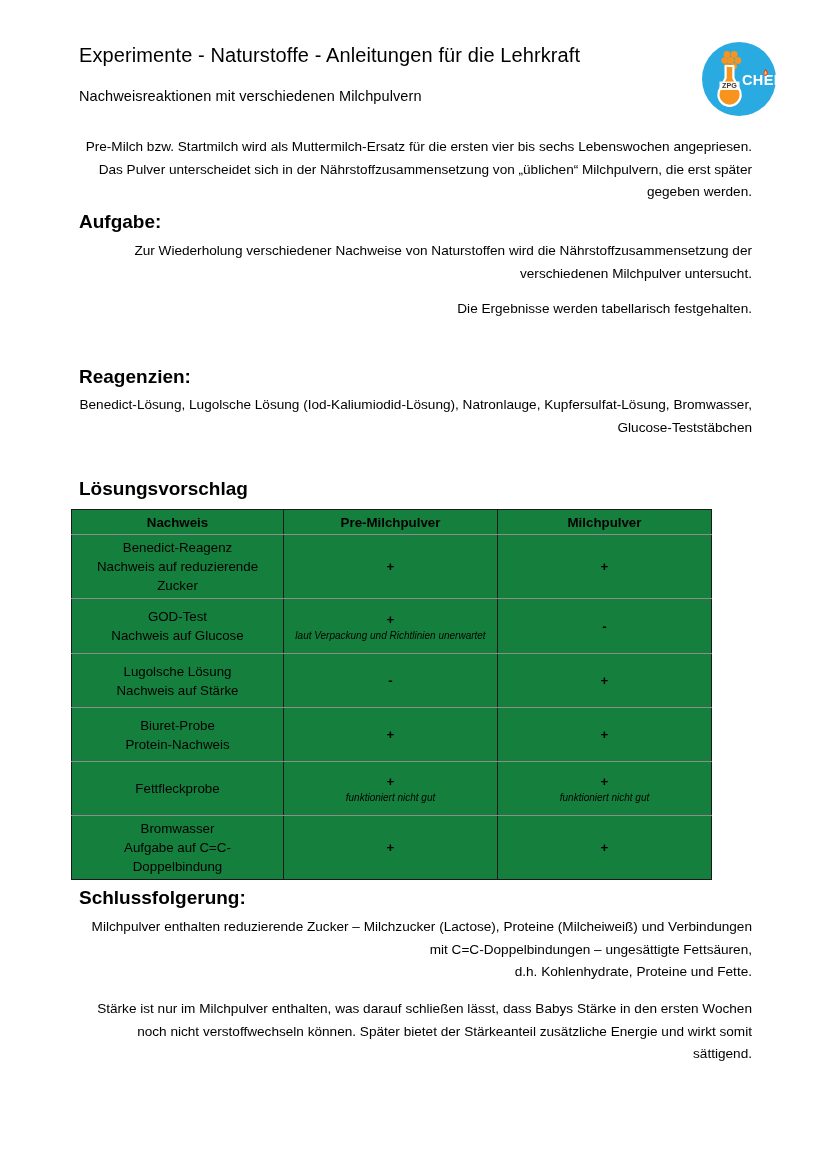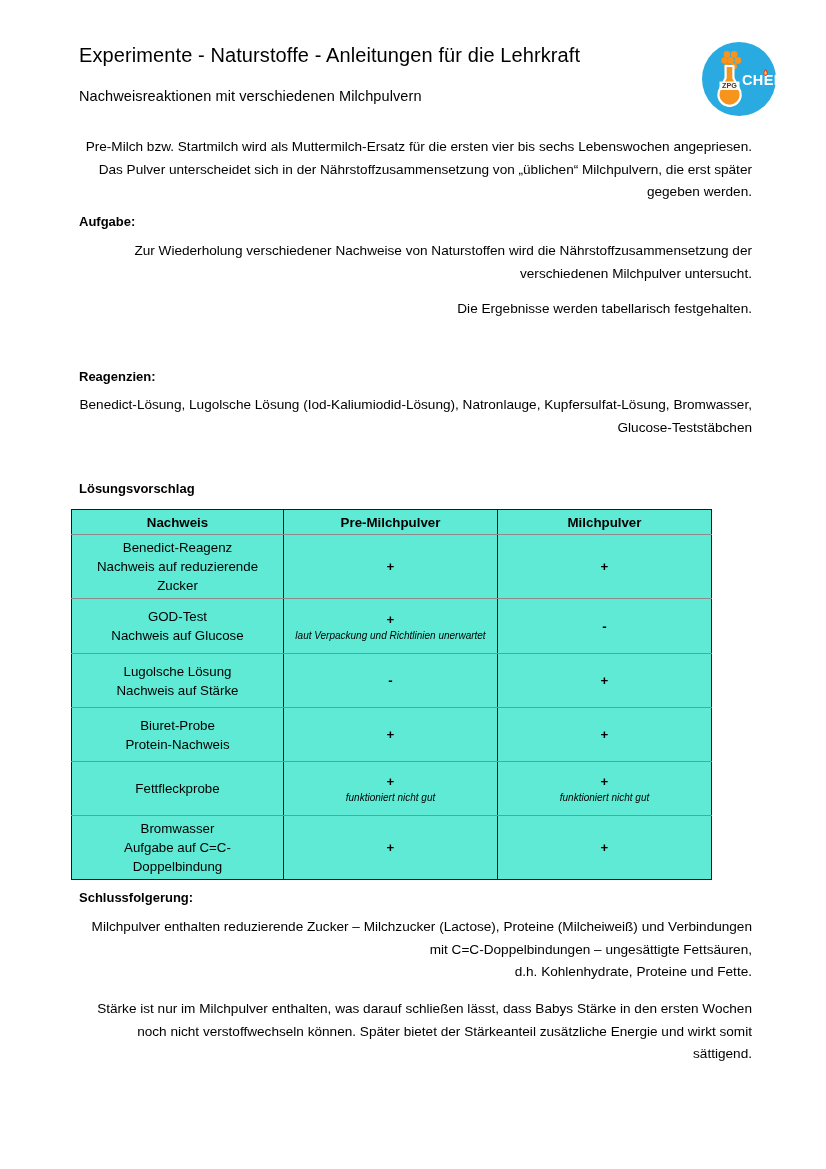--- a/index.html
+++ b/index.html
@@ -56,21 +56,21 @@
     position: absolute;
     left: 79px;
     font-size: 13.6px;
     line-height: 22.5px;
     width: 673px;
     text-align: right;
   }
   .bold-label {
     position: absolute;
     left: 79px;
-    font-size: 13px;
+    font-size: 19px;
     font-weight: bold;
     line-height: 22.5px;
   }
 
   #p-intro   { top: 136px; }
   #l-aufgabe { top: 211px; }
   #p-aufgabe { top: 240px; }
   #p-ergebnis{ top: 298px; }
   #l-reagenzien { top: 366px; }
   #p-reagenzien { top: 394px; }
@@ -96,21 +96,21 @@
   table.nachweis td {
     border-left: 1.2px solid #1a1a1a;
     border-right: 1.2px solid #1a1a1a;
     border-top: 1.1px solid #8c8c8c;
     border-bottom: 1.1px solid #8c8c8c;
     text-align: center;
     vertical-align: middle;
     font-size: 13.3px;
     line-height: 19px;
     padding: 3px 4px;
-    background: #5eead4;
+    background: #15803d;
   }
   table.nachweis th {
     font-weight: bold;
     height: 20px;
     padding-top: 2px;
     padding-bottom: 2px;
   }
   table.nachweis tr.r-head th { border-top: 1.2px solid #1a1a1a; }
   table.nachweis tr.r-last td { border-bottom: 1.2px solid #1a1a1a; }
 

